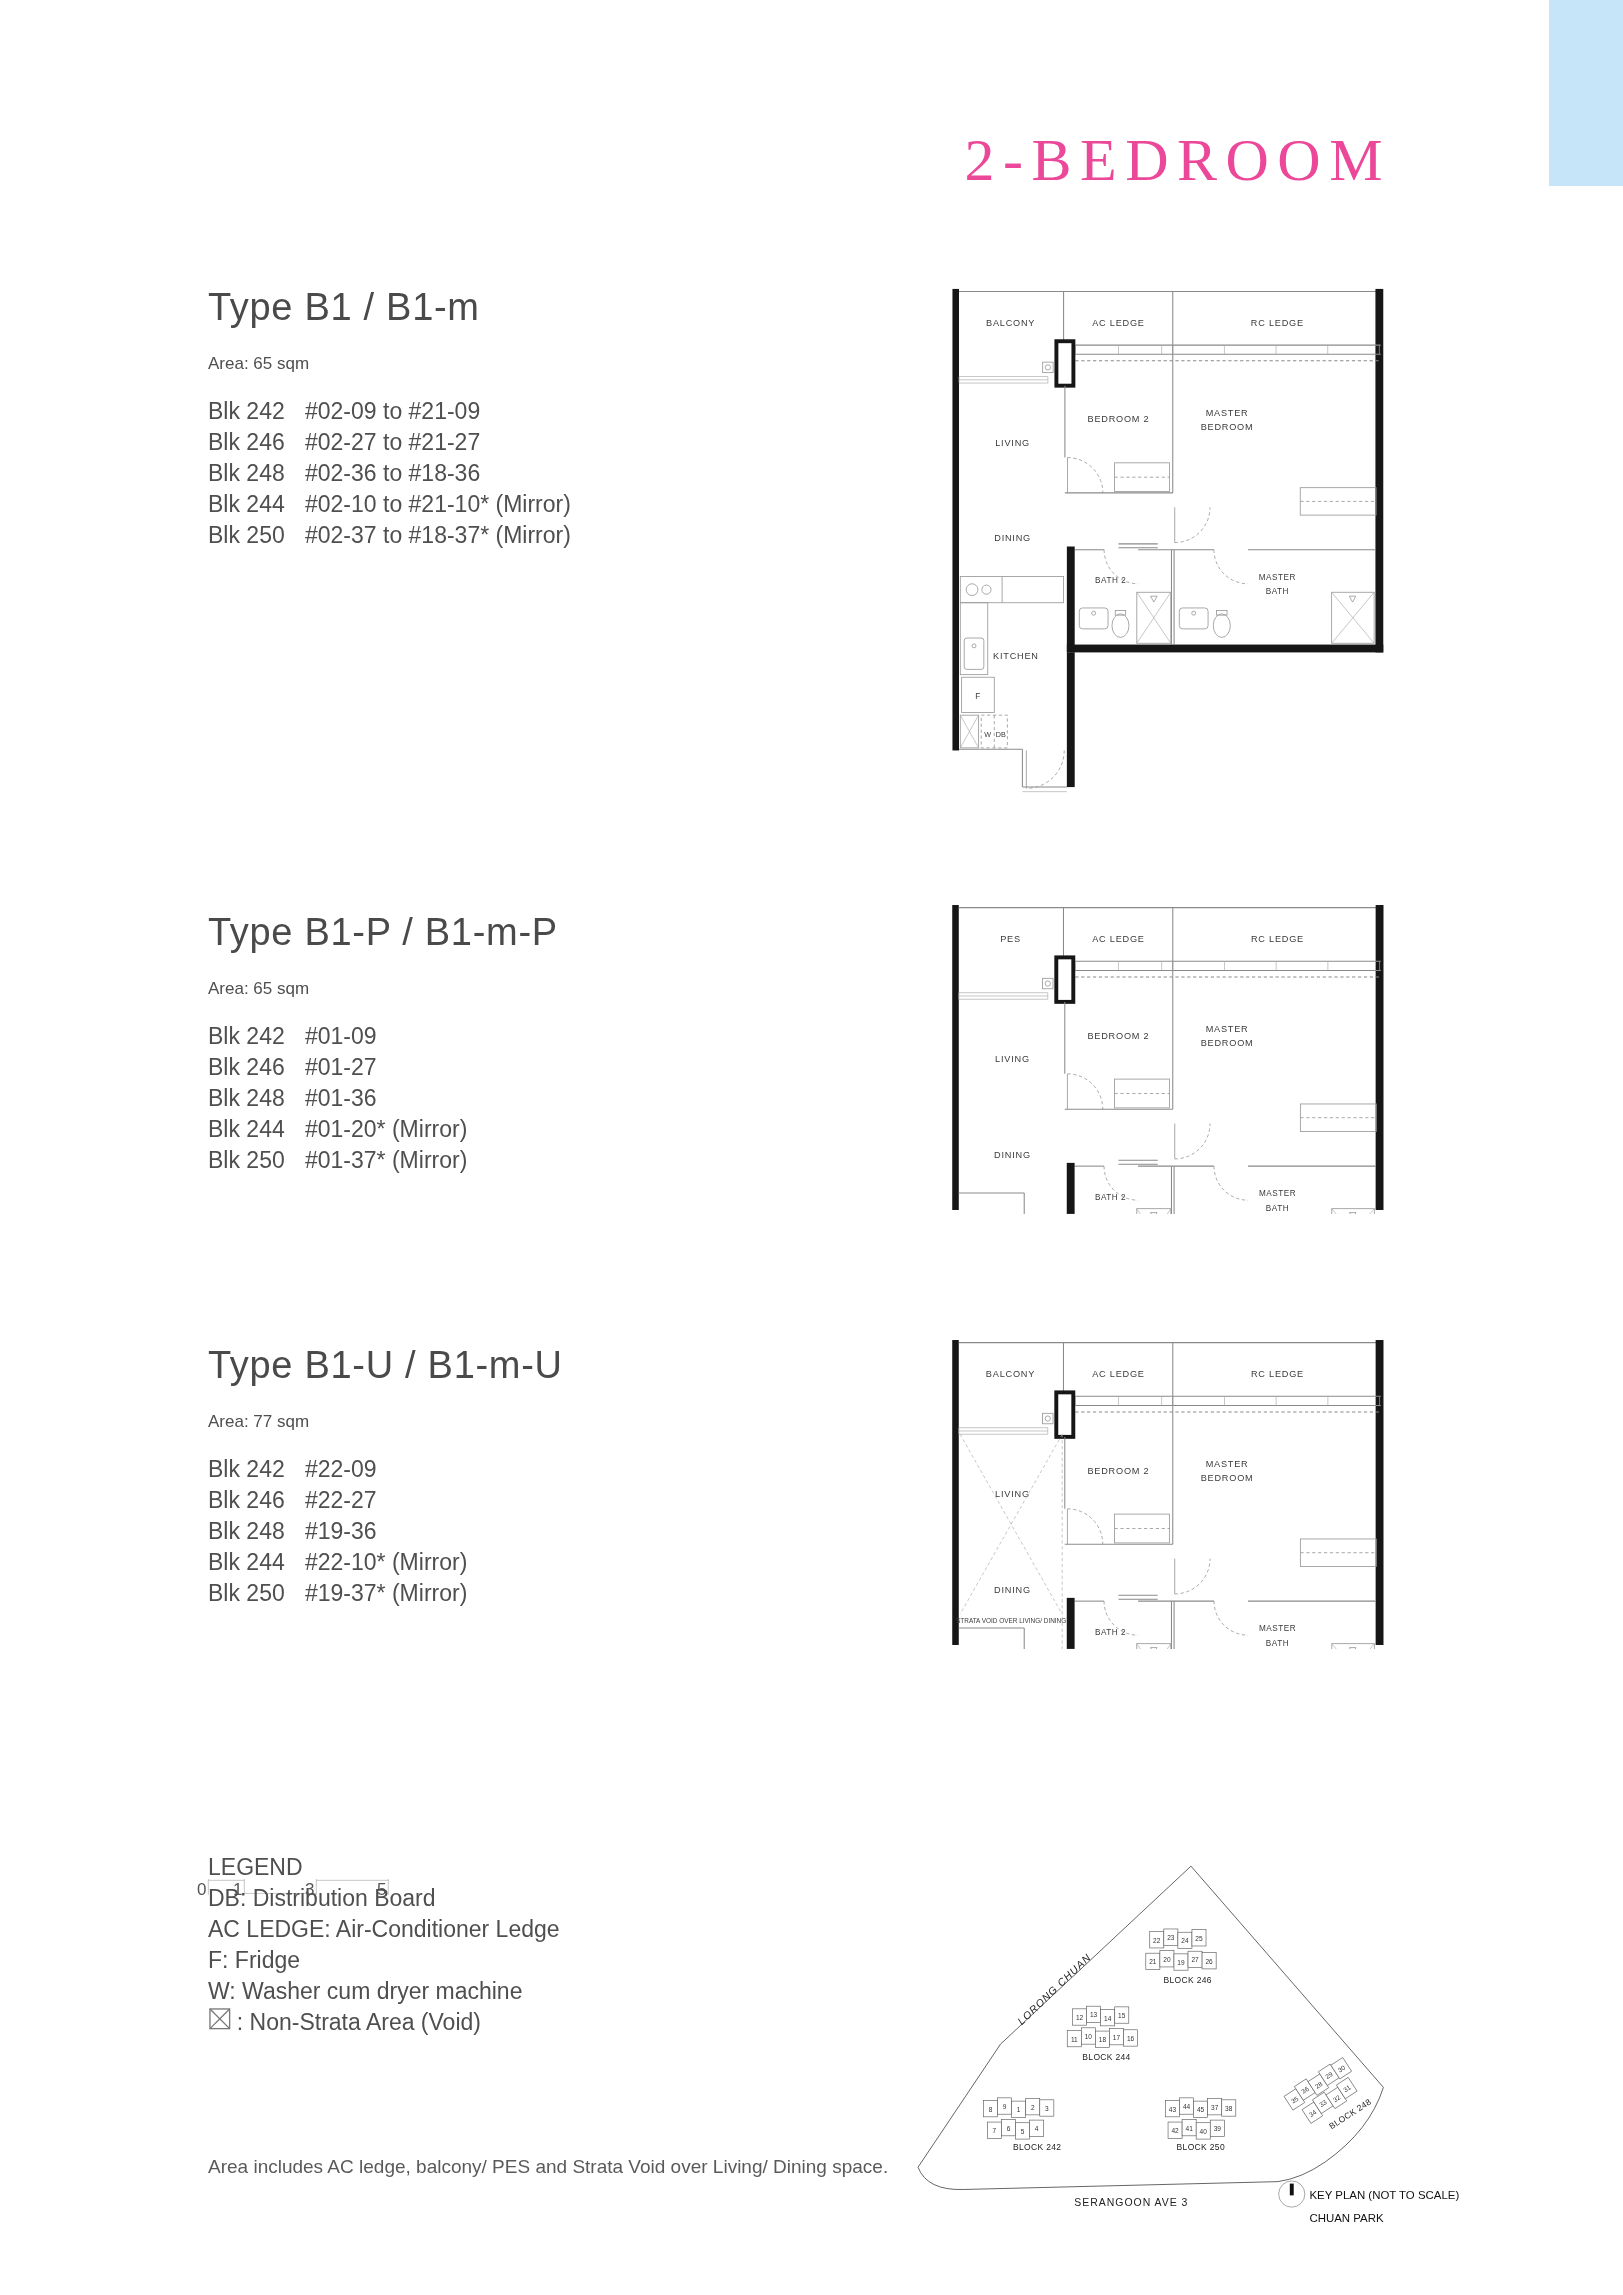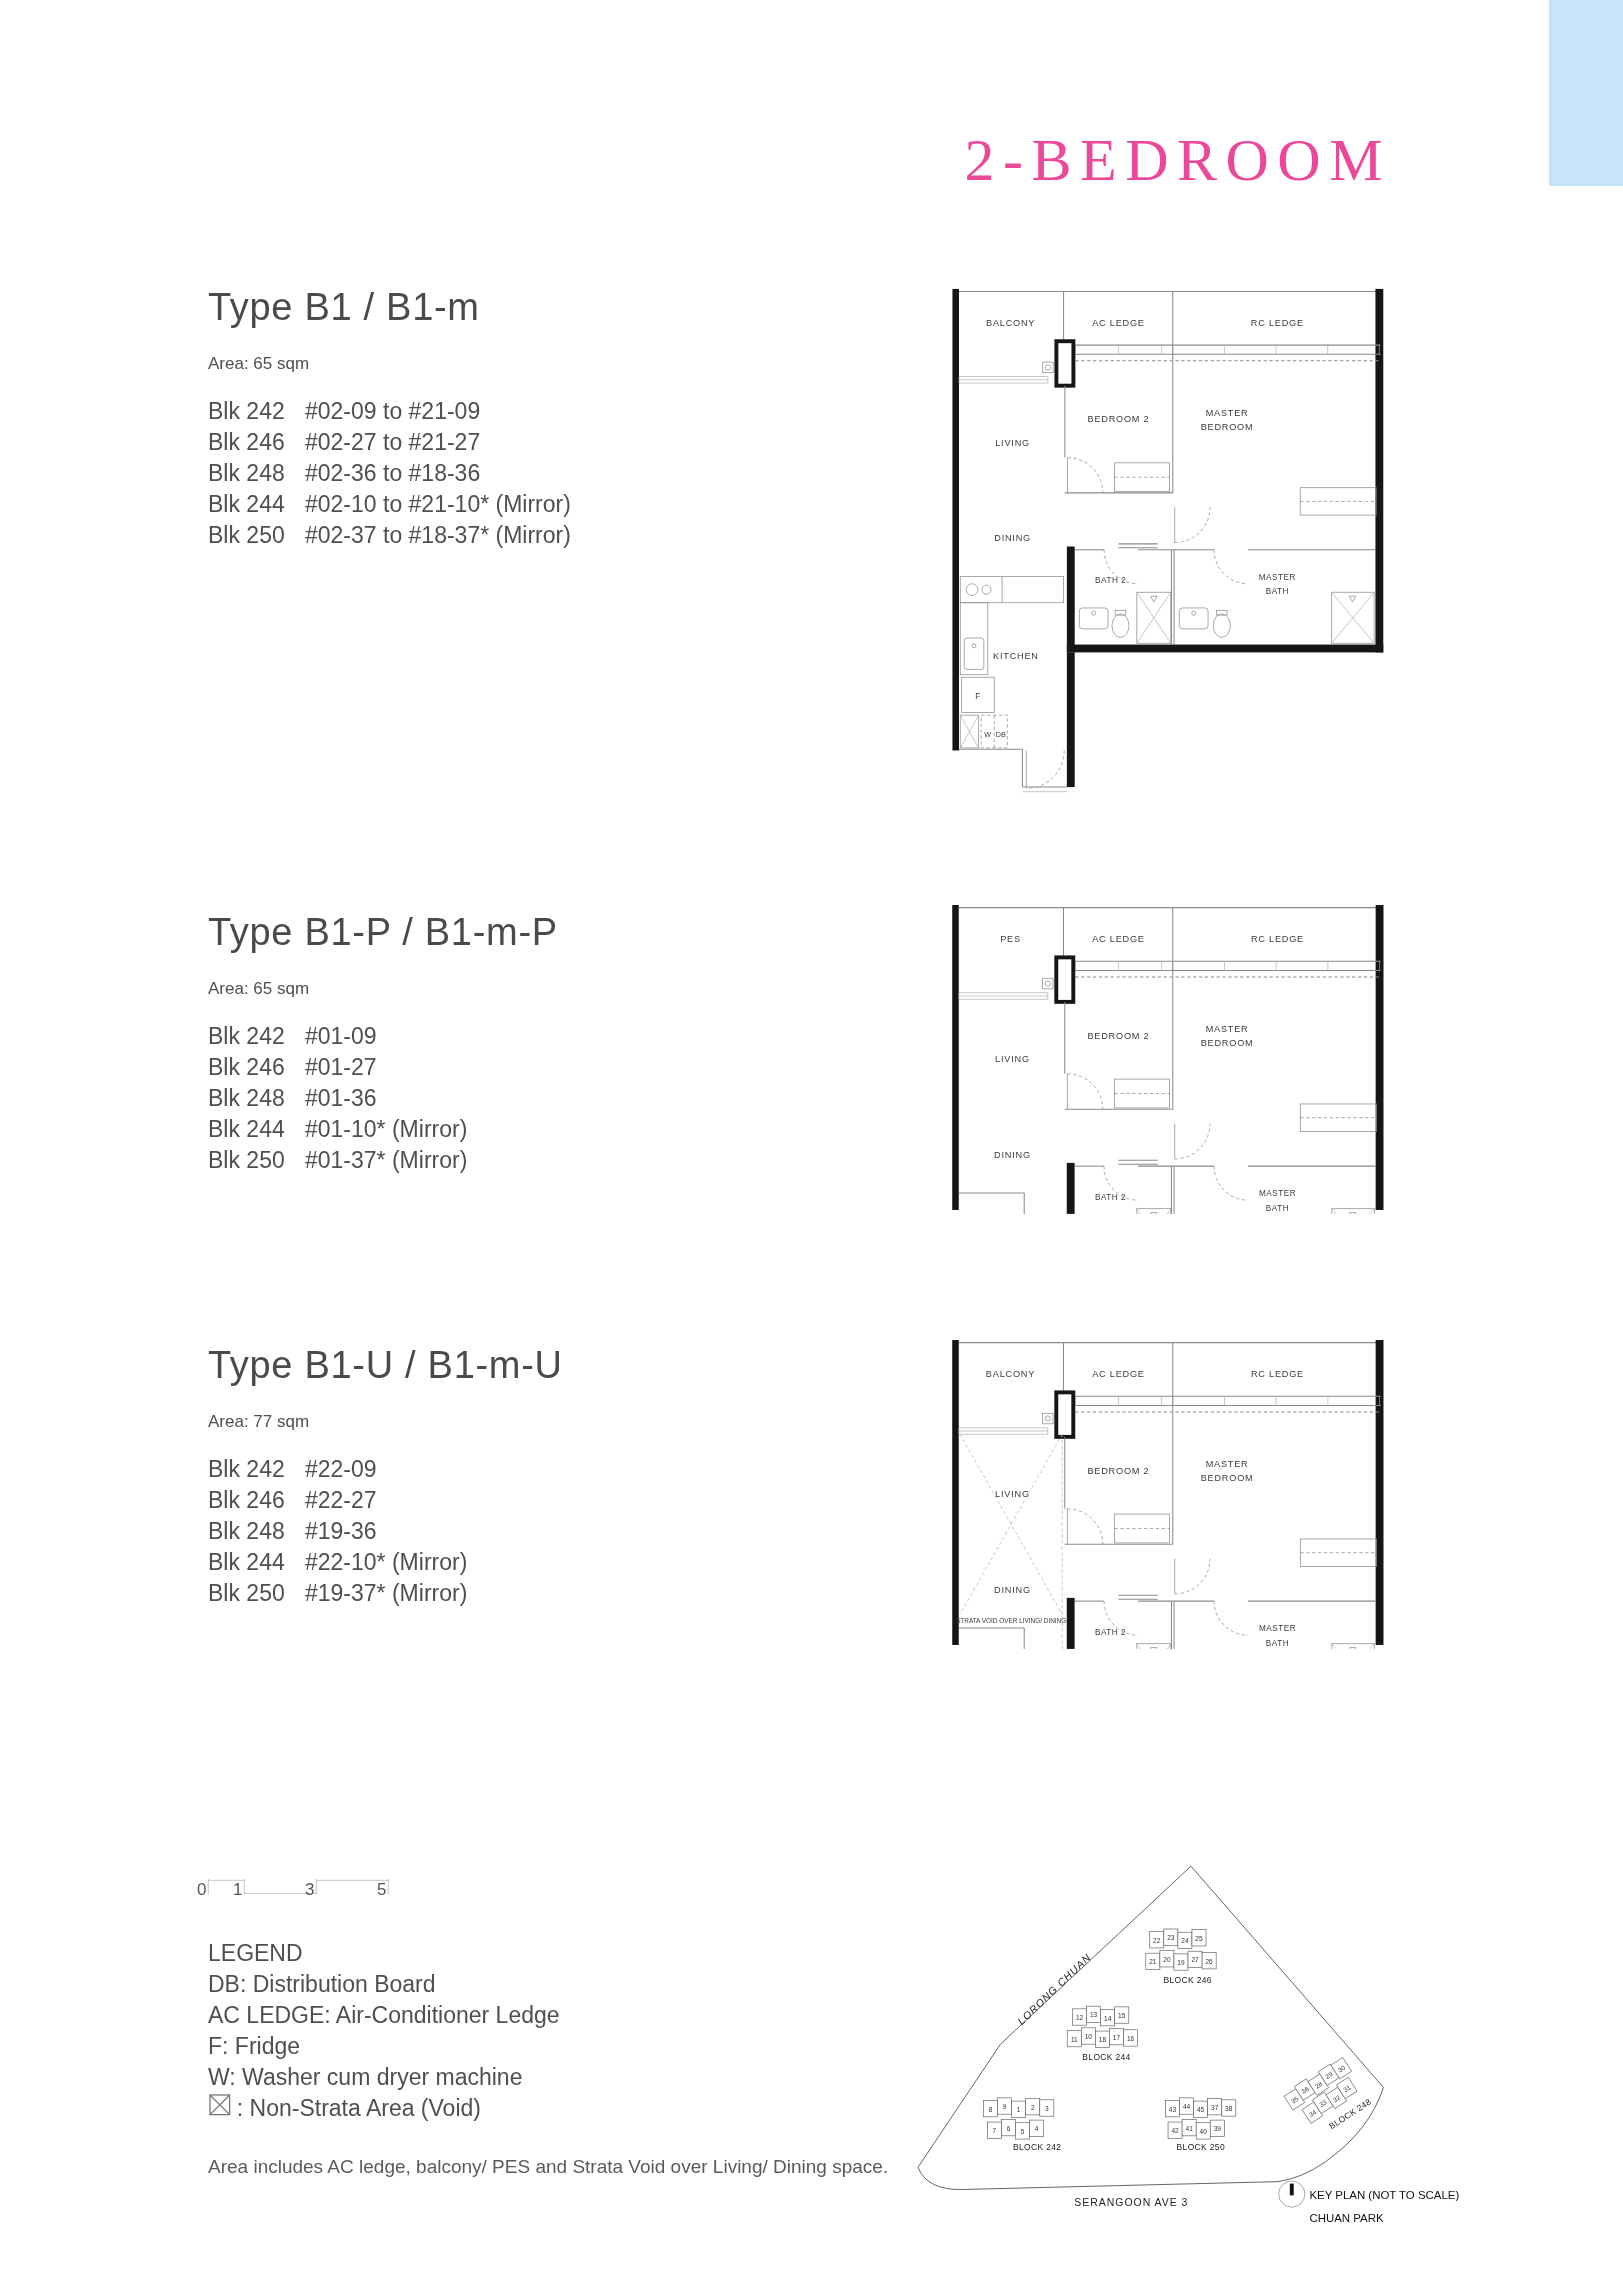--- a/index.html
+++ b/index.html
@@ -9,21 +9,21 @@
   .page-title{position:absolute;top:126px;right:232px;font-family:"Liberation Serif",serif;
         font-size:60px;font-weight:400;letter-spacing:8.5px;color:#ec4899;white-space:nowrap;}
   .section{position:absolute;left:208px;color:#4f4f4f;}
   .type-label{font-size:38px;letter-spacing:0.7px;color:#4a4a4a;}
   .area-label{font-size:17px;margin-top:25px;}
   .blk-list{margin-top:22px;font-size:23px;line-height:31px;}
   .blk-row{display:flex;}
   .blk-name{width:97px;flex:0 0 auto;}
   .plan-svg{position:absolute;left:947px;}
   .scalebar-svg{position:absolute;left:190px;top:1875px;}
-  .legend{position:absolute;left:208px;top:1938px;color:#4f4f4f;font-size:23px;line-height:31px;}
+  .legend{position:absolute;left:208px;top:1852px;color:#4f4f4f;font-size:23px;line-height:31px;}
   .legend-void{display:flex;align-items:flex-start;}
   .legend-void svg{margin-right:5.2px;}
   .disclaimer{position:absolute;left:208px;top:2154px;color:#5a5a5a;font-size:19px;line-height:25px;}
   .keyplan-svg{position:absolute;left:901px;top:1853px;}
 
   
   .w{stroke:#8a8a8a;stroke-width:1.6;fill:none;}
   .thin{stroke:#a9a9a9;stroke-width:1;fill:none;}
   .blk{fill:#161616;stroke:none;}
   .dash2{stroke-dasharray:5 4;}
@@ -89,21 +89,21 @@
       <div class="blk-row">
           <span class="blk-name">Blk 246</span>
           <span>#01-27</span>
         </div>
       <div class="blk-row">
           <span class="blk-name">Blk 248</span>
           <span>#01-36</span>
         </div>
       <div class="blk-row">
           <span class="blk-name">Blk 244</span>
-          <span>#01-10* (Mirror)</span>
+          <span>#01-20* (Mirror)</span>
         </div>
       <div class="blk-row">
           <span class="blk-name">Blk 250</span>
           <span>#01-37* (Mirror)</span>
         </div>
     </div>
   </div>
 
   <div class="section" style="top:1344px;">
     <div class="type-label">Type B1-U / B1-m-U</div>

